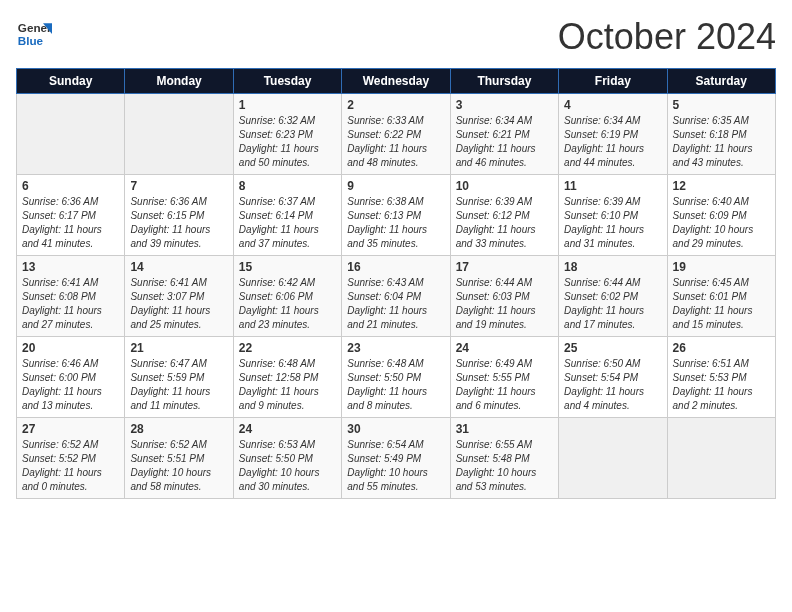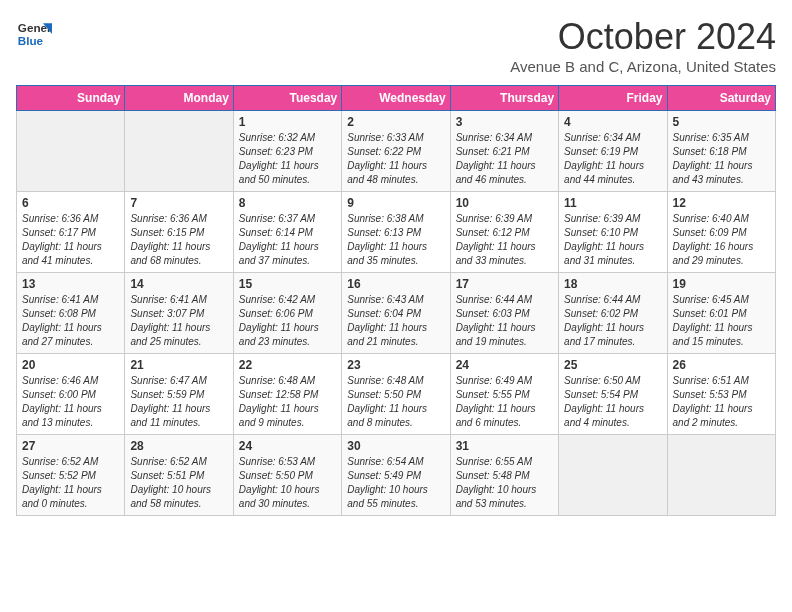--- a/index.html
+++ b/index.html
@@ -27,24 +27,24 @@
     }
     .title-block { text-align: right; margin-left: 44px; }
     .month-title { font-size: 36px; color: #333; font-weight: normal; }
     .location-title { font-size: 15px; color: #555; }
     .calendar-table {
       width: 100%;
       border-collapse: collapse;
       font-size: 11px;
     }
     .calendar-table th {
-      background: #ec4899;
+      background: #0f172a;
       color: #fff;
       padding: 5px 4px;
-      text-align: right;
+      text-align: center;
       font-size: 12px;
       border: 1px solid #2f6cb5;
     }
     .calendar-table td {
       border: 1px solid #ccc;
       vertical-align: top;
       padding: 4px 5px;
       width: calc(100%/7);
       min-height: 80px;
       color: #333;
@@ -78,21 +78,20 @@
 <div class="header">
   <div class="logo">
     <svg class="logo-icon" viewBox="0 0 40 40">
       <text x="2" y="18" font-size="13" font-weight="bold" fill="#333">General</text>
       <text x="2" y="32" font-size="13" font-weight="bold" fill="#1a6bbf">Blue</text>
       <polygon points="30,8 40,8 40,20" fill="#1a6bbf"></polygon>
     </svg>
   </div>
   <div class="title-block">
     <div class="month-title">October 2024</div>
-    <div class="location-title">Avenue B and C, Arizona, United States</div>
   </div>
 </div>
 
 <table class="calendar-table">
   <thead>
     <tr>
         <th>Sunday</th>
         <th>Monday</th>
         <th>Tuesday</th>
         <th>Wednesday</th>
@@ -126,41 +125,41 @@
           <div class="cell-info"><span>Sunrise: 6:35 AM</span><br><span>Sunset: 6:18 PM</span><br><span>Daylight: 11 hours and 43 minutes.</span></div>
         </td>
       </tr>
       <tr>
         <td>
           <span class="day-number">6</span>
           <div class="cell-info"><span>Sunrise: 6:36 AM</span><br><span>Sunset: 6:17 PM</span><br><span>Daylight: 11 hours and 41 minutes.</span></div>
         </td>
         <td>
           <span class="day-number">7</span>
-          <div class="cell-info"><span>Sunrise: 6:36 AM</span><br><span>Sunset: 6:15 PM</span><br><span>Daylight: 11 hours and 68 minutes.</span></div>
+          <div class="cell-info"><span>Sunrise: 6:36 AM</span><br><span>Sunset: 6:15 PM</span><br><span>Daylight: 11 hours and 39 minutes.</span></div>
         </td>
         <td>
           <span class="day-number">8</span>
           <div class="cell-info"><span>Sunrise: 6:37 AM</span><br><span>Sunset: 6:14 PM</span><br><span>Daylight: 11 hours and 37 minutes.</span></div>
         </td>
         <td>
           <span class="day-number">9</span>
           <div class="cell-info"><span>Sunrise: 6:38 AM</span><br><span>Sunset: 6:13 PM</span><br><span>Daylight: 11 hours and 35 minutes.</span></div>
         </td>
         <td>
           <span class="day-number">10</span>
           <div class="cell-info"><span>Sunrise: 6:39 AM</span><br><span>Sunset: 6:12 PM</span><br><span>Daylight: 11 hours and 33 minutes.</span></div>
         </td>
         <td>
           <span class="day-number">11</span>
           <div class="cell-info"><span>Sunrise: 6:39 AM</span><br><span>Sunset: 6:10 PM</span><br><span>Daylight: 11 hours and 31 minutes.</span></div>
         </td>
         <td>
           <span class="day-number">12</span>
-          <div class="cell-info"><span>Sunrise: 6:40 AM</span><br><span>Sunset: 6:09 PM</span><br><span>Daylight: 16 hours and 29 minutes.</span></div>
+          <div class="cell-info"><span>Sunrise: 6:40 AM</span><br><span>Sunset: 6:09 PM</span><br><span>Daylight: 10 hours and 29 minutes.</span></div>
         </td>
       </tr>
       <tr>
         <td>
           <span class="day-number">13</span>
           <div class="cell-info"><span>Sunrise: 6:41 AM</span><br><span>Sunset: 6:08 PM</span><br><span>Daylight: 11 hours and 27 minutes.</span></div>
         </td>
         <td>
           <span class="day-number">14</span>
           <div class="cell-info"><span>Sunrise: 6:41 AM</span><br><span>Sunset: 3:07 PM</span><br><span>Daylight: 11 hours and 25 minutes.</span></div>

